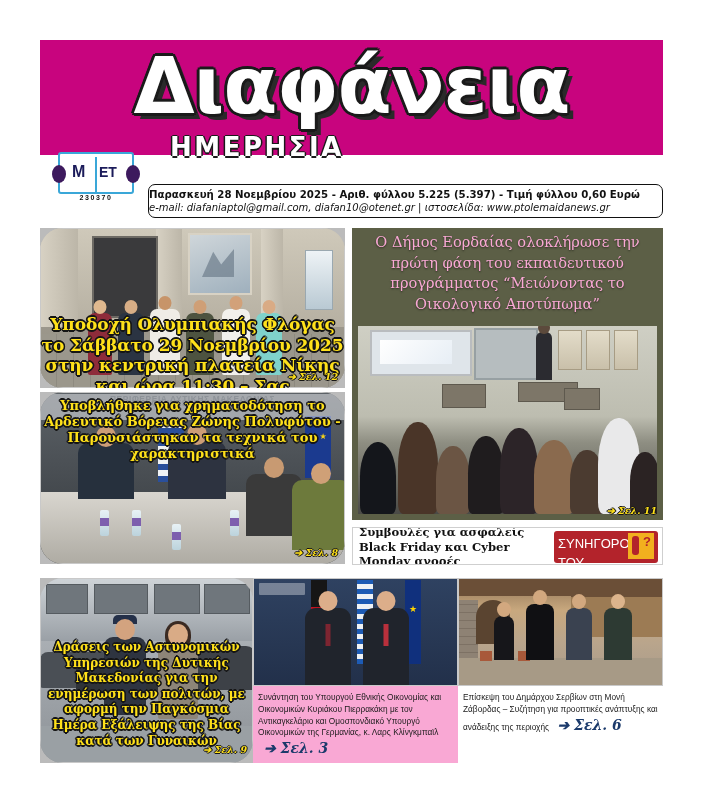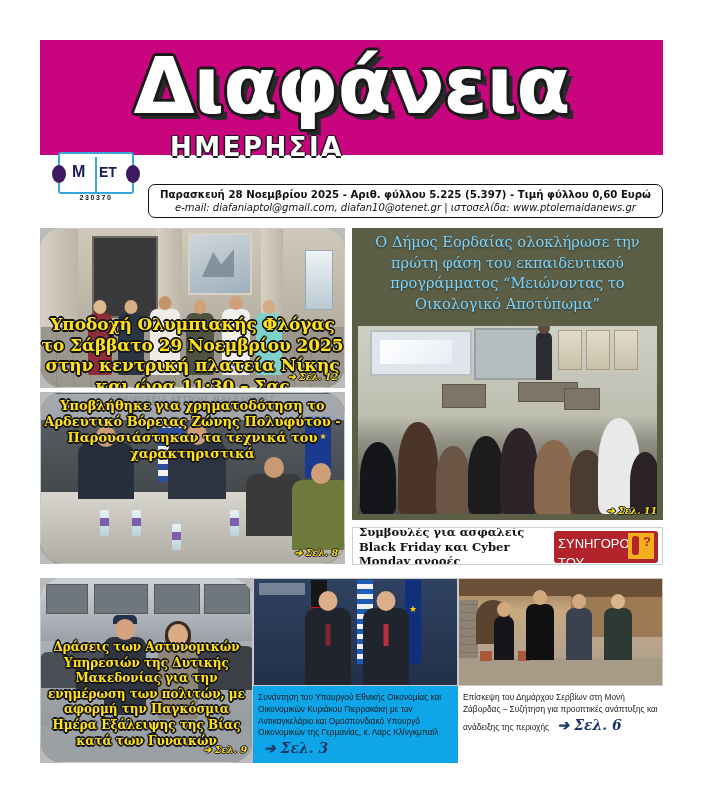--- a/index.html
+++ b/index.html
@@ -64,21 +64,21 @@
     position:absolute;left:0;top:42px;width:88px;text-align:center;
     font-family:"Liberation Sans",sans-serif;font-weight:bold;
     font-size:7px;letter-spacing:1.6px;color:#111;
   }
 
   
   .info-box{
     position:absolute;left:148px;top:184px;width:515px;height:34px;
     border:1.5px solid #111;border-radius:7px;background:#fff;
     box-sizing:border-box;
-    display:flex;flex-direction:column;align-items:center;justify-content:center;
+    display:flex;flex-direction:column;justify-content:center;
     overflow:hidden;
   }
   .info-line1{
     font-family:"DejaVu Sans",sans-serif;font-weight:bold;font-size:10.2px;
     color:#111;white-space:nowrap;line-height:13px;
   }
   .info-line2{
     font-family:"DejaVu Sans",sans-serif;font-size:10px;
     color:#111;white-space:nowrap;line-height:13px;font-style:italic;
   }
@@ -124,21 +124,21 @@
      background:repeating-linear-gradient(90deg,#9b978c 0 16px,#8e8a80 16px 17px),
                 repeating-linear-gradient(0deg,#9b978c 0 12px,#8e8a80 12px 13px);}
   .person{position:absolute;bottom:8%;border-radius:7px 7px 2px 2px;}
   .person .head{position:absolute;left:50%;top:-13px;width:13px;height:14px;border-radius:50%;transform:translateX(-50%);background:#d6aa87;}
   #blk-flame .ov-yellow{top:86px;font-size:17px;letter-spacing:-0.1px;}
 
   
   #blk-eco{left:352px;top:228px;width:311px;height:292px;background:#5c5f46;}
   .eco-head{
     position:absolute;left:0;top:4px;width:100%;padding:0 8px;box-sizing:border-box;
-    text-align:center;color:#7dd3fc;
+    text-align:center;color:#f9a8d4;
     font-family:"DejaVu Serif","Liberation Serif",serif;
     font-size:14.6px;line-height:1.42;
     text-shadow:0 1px 2px rgba(0,0,0,.55);
   }
   .eco-photo{position:absolute;left:6px;top:98px;width:299px;height:188px;overflow:hidden;background:#6e6f5e;}
   .cls-wall{position:absolute;inset:0;background:linear-gradient(180deg,#cfcfc4 0%,#bdbdb0 48%,#8e8e82 62%,#4a4a46 100%);}
   .cls-screen{position:absolute;left:12px;top:4px;width:98px;height:42px;background:#dfe5ea;border:2px solid #b9bcbf;}
   .cls-screen:after{content:"";position:absolute;left:8px;top:8px;width:72px;height:24px;background:linear-gradient(135deg,#fff,#e7eef5);}
   .cls-board{position:absolute;left:116px;top:2px;width:60px;height:48px;background:#b6bdbf;border:2px solid #97a0a3;}
   .cls-teacher{position:absolute;left:178px;top:6px;width:16px;height:48px;background:#2b2b30;border-radius:6px 6px 0 0;}
@@ -201,21 +201,21 @@
   .pol-officer .h{position:absolute;left:50%;top:-18px;width:20px;height:21px;border-radius:50%;transform:translateX(-50%);background:#d3a37f;}
   .pol-officer .cap{position:absolute;left:50%;top:-22px;width:24px;height:9px;border-radius:5px 5px 0 0;transform:translateX(-50%);background:#243049;}
   .pol-woman{position:absolute;left:118px;bottom:24%;width:40px;height:76px;background:#8d8578;border-radius:9px 9px 2px 2px;}
   .pol-woman .h{position:absolute;left:50%;top:-19px;width:20px;height:22px;border-radius:50%;transform:translateX(-50%);background:#d9ab86;}
   .pol-woman .hair{position:absolute;left:50%;top:-22px;width:26px;height:28px;border-radius:50% 50% 40% 40%;transform:translateX(-50%);background:#3a2a22;}
   .pol-ground{position:absolute;left:0;bottom:0;width:100%;height:20%;background:#9aa0a4;}
   #blk-police .ov-yellow{top:62px;font-size:12px;line-height:1.3;padding:0 4px;box-sizing:border-box;}
   #blk-police .pg-ref{right:6px;bottom:8px;}
 
   
-  #blk-min{left:253px;top:578px;width:205px;height:185px;background:#0ea5e9;text-decoration:underline;}
+  #blk-min{left:253px;top:578px;width:205px;height:185px;background:#f9a8d4;text-decoration:underline;}
   .min-photo{position:absolute;left:0;top:0;width:100%;height:108px;overflow:hidden;background:#2a3a52;}
   .min-wall{position:absolute;inset:0;background:linear-gradient(180deg,#2f4261,#22304a);}
   .min-logo{position:absolute;left:6px;top:5px;width:46px;height:12px;background:rgba(255,255,255,.35);border-radius:1px;}
   .min-flag{position:absolute;top:2px;width:16px;height:84px;}
   .min-flag.de{left:58px;background:linear-gradient(180deg,#161616 32%,#c1121f 32% 66%,#f2c200 66%);}
   .min-flag.gr2{left:104px;background:repeating-linear-gradient(0deg,#1d5bb5 0 5px,#eef2f6 5px 10px);}
   .min-flag.eu2{left:152px;background:#10307d;}
   .min-flag.eu2:after{content:"★";position:absolute;left:4px;top:24px;font-size:9px;color:#ffd400;}
   .min-man{position:absolute;bottom:0;width:46px;height:78px;background:#20242c;border-radius:11px 11px 0 0;}
   .min-man .h{position:absolute;left:50%;top:-17px;width:19px;height:20px;border-radius:50%;transform:translateX(-50%);background:#dcae8a;}

